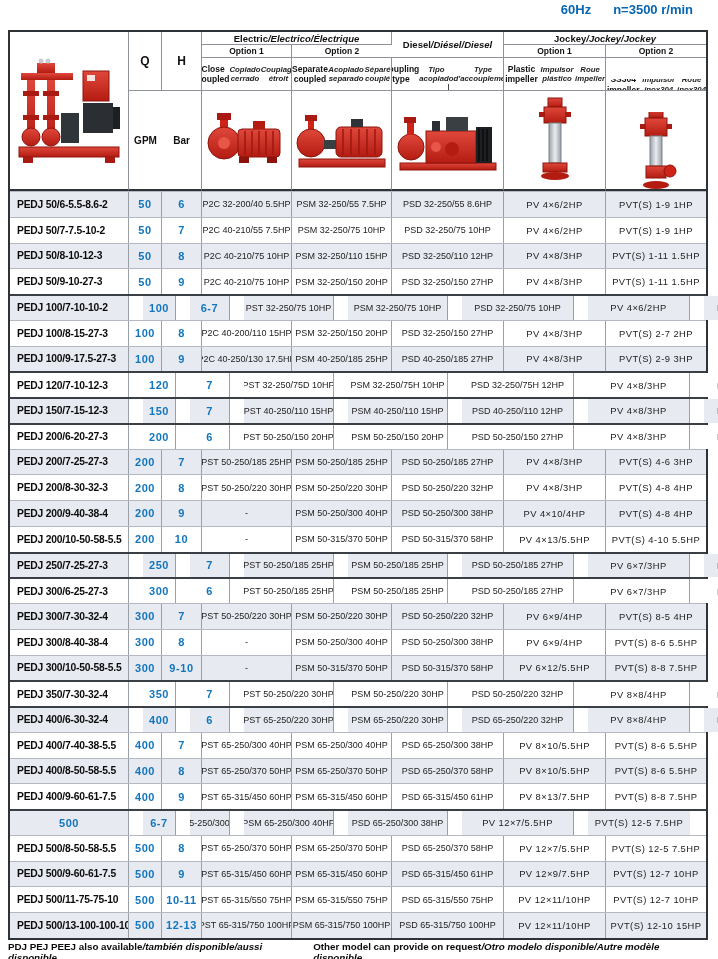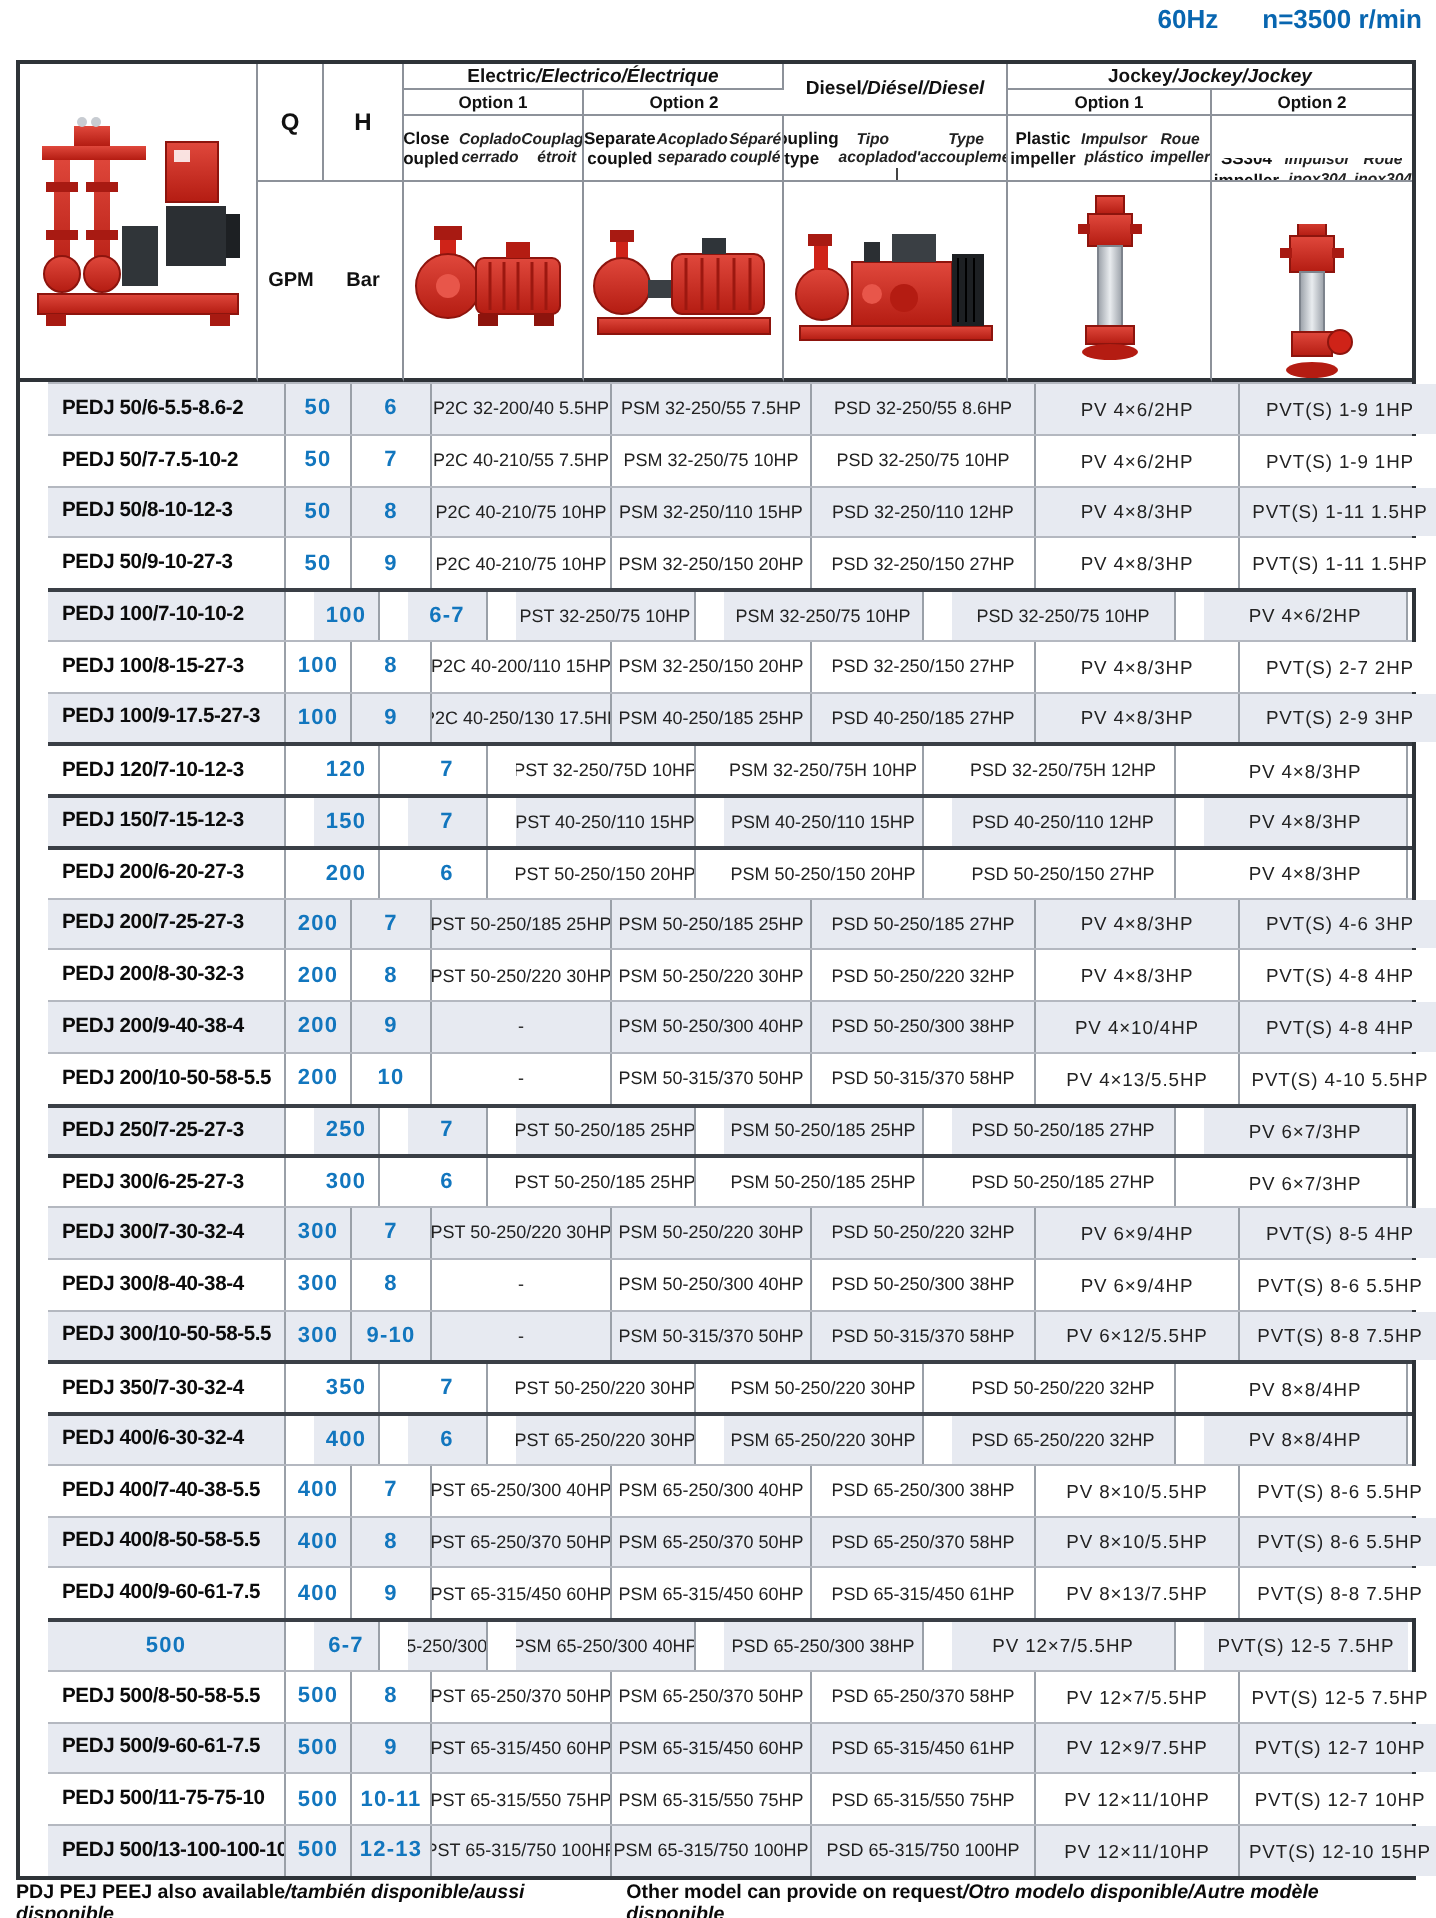--- a/index.html
+++ b/index.html
@@ -1,21 +1,21 @@
 <!DOCTYPE html>
 <html><head>
 <meta charset="utf-8">
 <style>
   html,body{margin:0;padding:0;}
   body{
     width:718px;height:959px;position:relative;background:#ffffff;
     font-family:"Liberation Sans", sans-serif;color:#111;overflow:hidden;
   }
   
-  .topline{position:absolute;top:2px;right:7px;display:flex;gap:22px;
+  .topline{position:absolute;top:2px;right:25px;display:flex;gap:22px;
     color:#0866b0;font-weight:bold;font-size:13px;}
   
   .tbl{position:absolute;left:8px;top:30px;width:696px;border:2px solid #2e3338;background:#fff;}
   .thead{display:grid;grid-template-columns:119px 33px 40px 90px 100px 112px 102px 100px;
     grid-template-rows:13px 13px 33px 100px;}
   .hc{border-right:1px solid #8d929a;border-bottom:1px solid #8d929a;
     display:flex;align-items:center;justify-content:center;text-align:center;
     background:#fff;overflow:hidden;position:relative;}
   .hc:nth-child(8n){border-right:none;}
   .no-rb{border-right:none;margin-top:21px;}
@@ -33,21 +33,21 @@
   .r3{grid-row:3;flex-direction:row;line-height:1.18;justify-content:center;}
   .r3 .l1{font-size:8.5px;font-weight:bold;}
   .r3 .l2{font-size:7.8px;font-weight:bold;font-style:italic;color:#222;}
   .r4{grid-row:4;border-bottom:2px solid #2e3338;}
   .gtitle{font-size:9.5px;font-weight:bold;}
   .gtitle .it{font-style:italic;}
   .qh{font-size:12px;font-weight:bold;}
   .unit{font-size:10px;font-weight:bold;}
   .callout{position:absolute;bottom:0;left:50%;width:1px;height:6px;background:#444;}
   
-  .tbody{display:flex;flex-direction:column;padding-left:14px;}
+  .tbody{display:flex;flex-direction:column;}
   .trow{display:grid;grid-template-columns:119px 33px 40px 90px 100px 112px 102px 100px;
     height:25.76px;border-top:1px solid #b4b8c0;box-sizing:border-box;}
   .trow.group-start{border-top:2px solid #3a3f46;gap:14px;}
   .trow.shade .td{background:#e7eaf1;}
   .td{border-right:1px solid #9aa0a8;display:flex;align-items:center;justify-content:center;
     font-size:9px;color:#222;overflow:hidden;white-space:nowrap;background:#fff;}
   .td:last-child{border-right:none;}
   .c-model{justify-content:flex-start;padding-left:7px;font-size:10.3px;font-weight:bold;
     color:#0b0b0b;letter-spacing:-0.2px;}
   .c-qv,.c-hv{color:#1276be;font-weight:bold;font-size:11px;letter-spacing:0.6px;}

